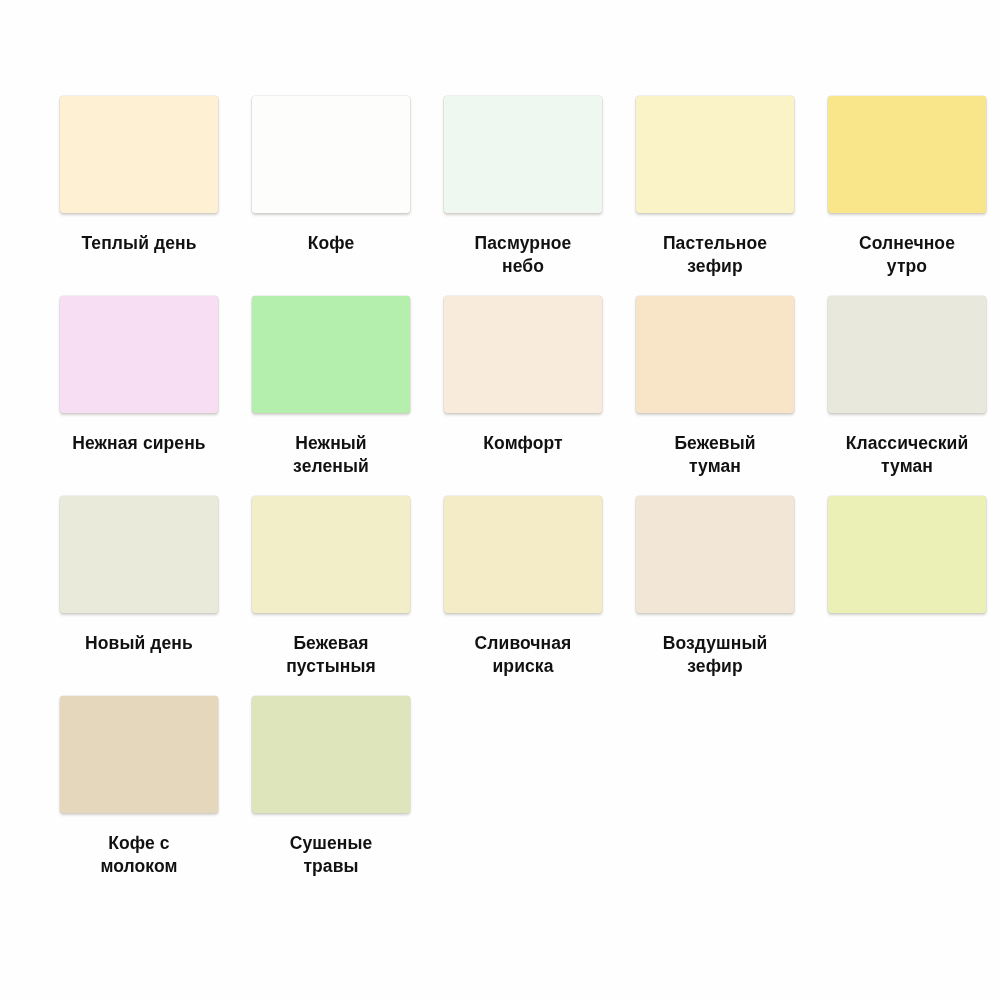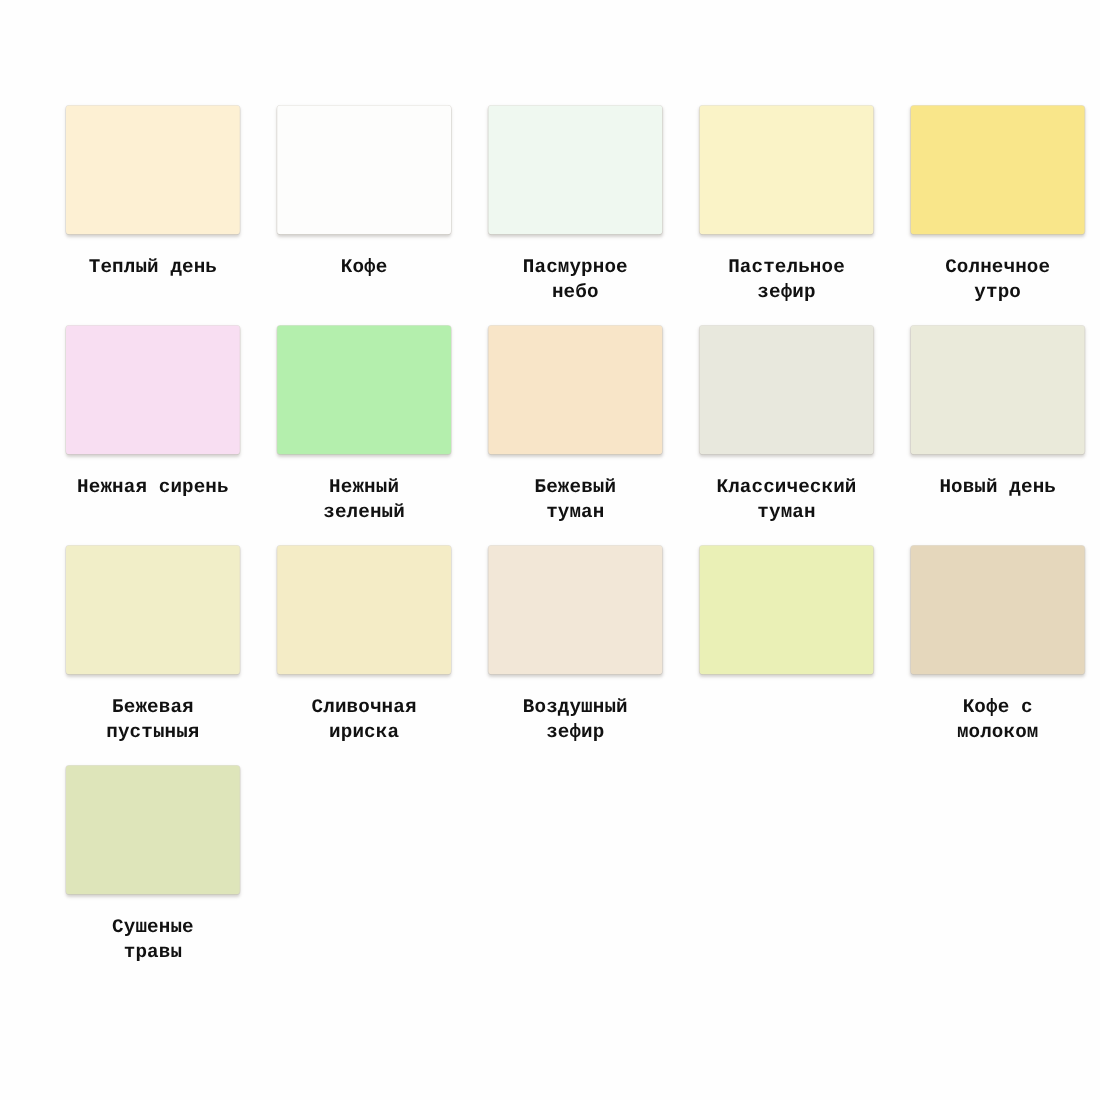--- a/index.html
+++ b/index.html
@@ -22,21 +22,20 @@
     padding: 96px 55px 0 55px;
     display: flex;
     flex-direction: column;
   }
   .palette-grid {
     display: grid;
     grid-template-columns: repeat(5, 1fr);
     grid-auto-rows: 200px;
     column-gap: 24px;
     row-gap: 0px;
-    font-family: Liberation Mono, monospace;
   }
   .swatch-cell {
     display: flex;
     flex-direction: column;
     align-items: center;
   }
   .swatch-chip {
     width: 158px;
     height: 117px;
     border-radius: 3px;
@@ -86,20 +85,24 @@
       <div class="swatch-cell">
         <div class="swatch-chip" style="background-color: rgb(248, 222, 242);"></div>
         <div class="swatch-label">Нежная сирень</div>
       </div>
       <div class="swatch-cell">
         <div class="swatch-chip" style="background-color: rgb(180, 239, 173);"></div>
         <div class="swatch-label">Нежный
 зеленый</div>
       </div>
       <div class="swatch-cell">
+        <div class="swatch-chip" style="background-color: rgb(249, 235, 220);"></div>
+        <div class="swatch-label">Комфорт</div>
+      </div>
+      <div class="swatch-cell">
         <div class="swatch-chip" style="background-color: rgb(248, 229, 200);"></div>
         <div class="swatch-label">Бежевый
 туман</div>
       </div>
       <div class="swatch-cell">
         <div class="swatch-chip" style="background-color: rgb(232, 232, 221);"></div>
         <div class="swatch-label">Классический
 туман</div>
       </div>
       <div class="swatch-cell">

